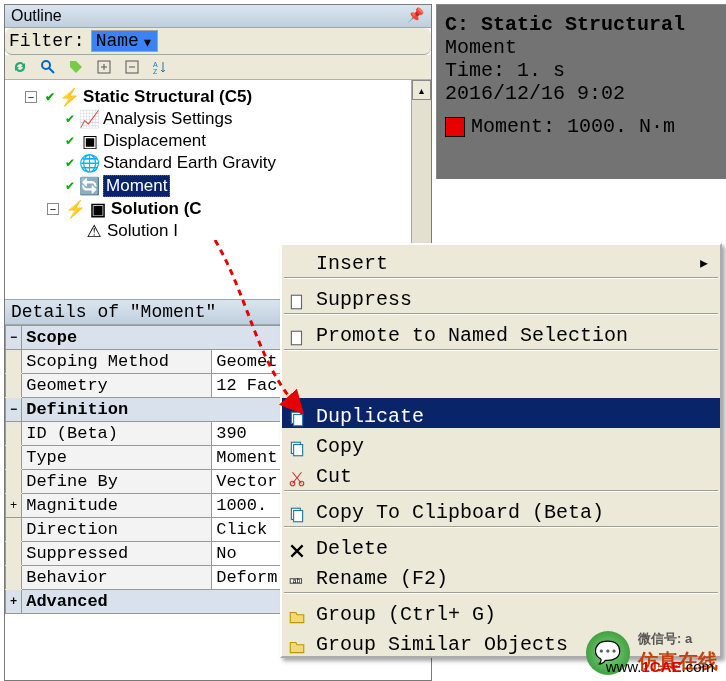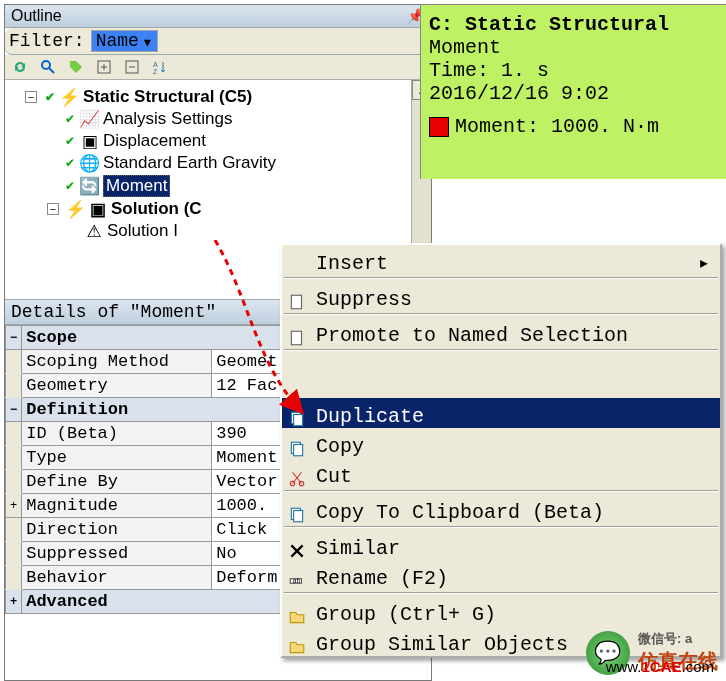--- a/index.html
+++ b/index.html
@@ -18,21 +18,21 @@
     position: absolute;
     left: 4px; top: 4px;
     width: 428px; height: 677px;
     border: 1px solid #7a7a7a;
   }
   .panel-title {
     background: linear-gradient(#dbe5ef,#bfcfde);
     padding: 2px 6px;
     font-size: 16px;
     border-bottom: 1px solid #9aa;
-    display:flex; justify-content:space-between; align-items:center;
+    display:flex; justify-content:space-between; 
   }
   .panel-title .pin { font-size:14px; color:#666; }
   .filter-row {
     display:flex; align-items:center; gap:6px;
     padding:2px 4px;
     border-bottom:1px solid #9aa;
     background:#ece9d8;
     border-radius:7px;
   }
   .filter-row .label { font-family:"Courier New",monospace; font-size:18px;}
@@ -76,23 +76,23 @@
   }
   .grid{width:100%; font-family:"Courier New",monospace; font-size:17px; border-collapse:collapse;}
   .grid td{border:1px solid #989898; padding:1px 4px; background:#fff; height:24px;}
   .grid .hdr td{background:#d9e2ec; font-weight:bold;}
   .grid .k{width:190px; background:#f3f3f3;}
   .grid .exp{width:14px;background:#ece9d8;text-align:center;border-right:none;font-size:12px;}
   .grid .pad{width:14px;background:#ece9d8;border-right:none;border-top:1px solid #ece9d8; border-bottom:1px solid #ece9d8;}
 
   
   .info-panel{
-    position:absolute; left:420px; top:4px; right:0; height:175px;
+    position:absolute; left:436px; top:4px; right:0; height:175px;
     border-left:1px solid #888; border-top:1px solid #888;
-    background:#bef264; padding:8px 8px;
+    background:#737373; padding:8px 8px;
     font-family:"Courier New",monospace; font-size:20px;
     line-height:1.15;
   }
   .info-panel .title{font-weight:bold;}
   .swatch{display:inline-block;width:20px;height:20px;background:#e60000;border:1px solid #000;vertical-align:middle;margin-right:6px;}
 
   
   .ctx{
     position:absolute; left:280px; top:243px;
     width:442px;
@@ -351,21 +351,21 @@
       </span>
       <span>Copy To Clipboard (Beta)</span>
     </div>
   <div class="sep"></div>
   <div class="row">
       <span class="ic">
         <svg viewBox="0 0 16 16">
           <path d="M3 3l10 10M13 3L3 13" stroke="#000" stroke-width="2"></path>
         </svg>
       </span>
-      <span>Similar</span>
+      <span>Delete</span>
     </div>
   <div class="row">
       <span class="ic">
         <svg viewBox="0 0 16 16">
           <rect x="2" y="6" width="10" height="4" fill="#fff" stroke="#555"></rect>
           <text x="4" y="10" font-size="6">ab</text>
         </svg>
       </span>
       <span>Rename (F2)</span>
     </div>

